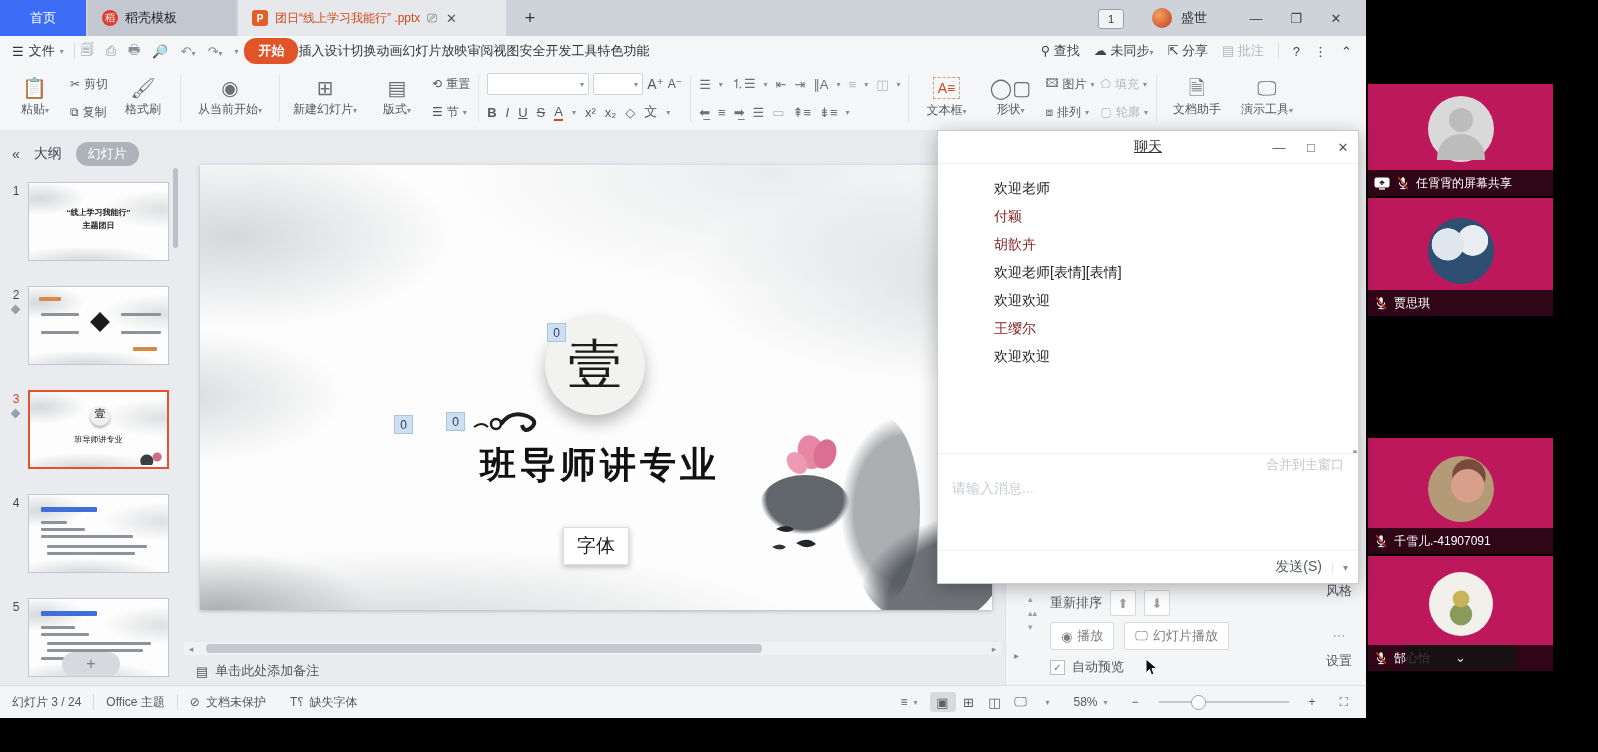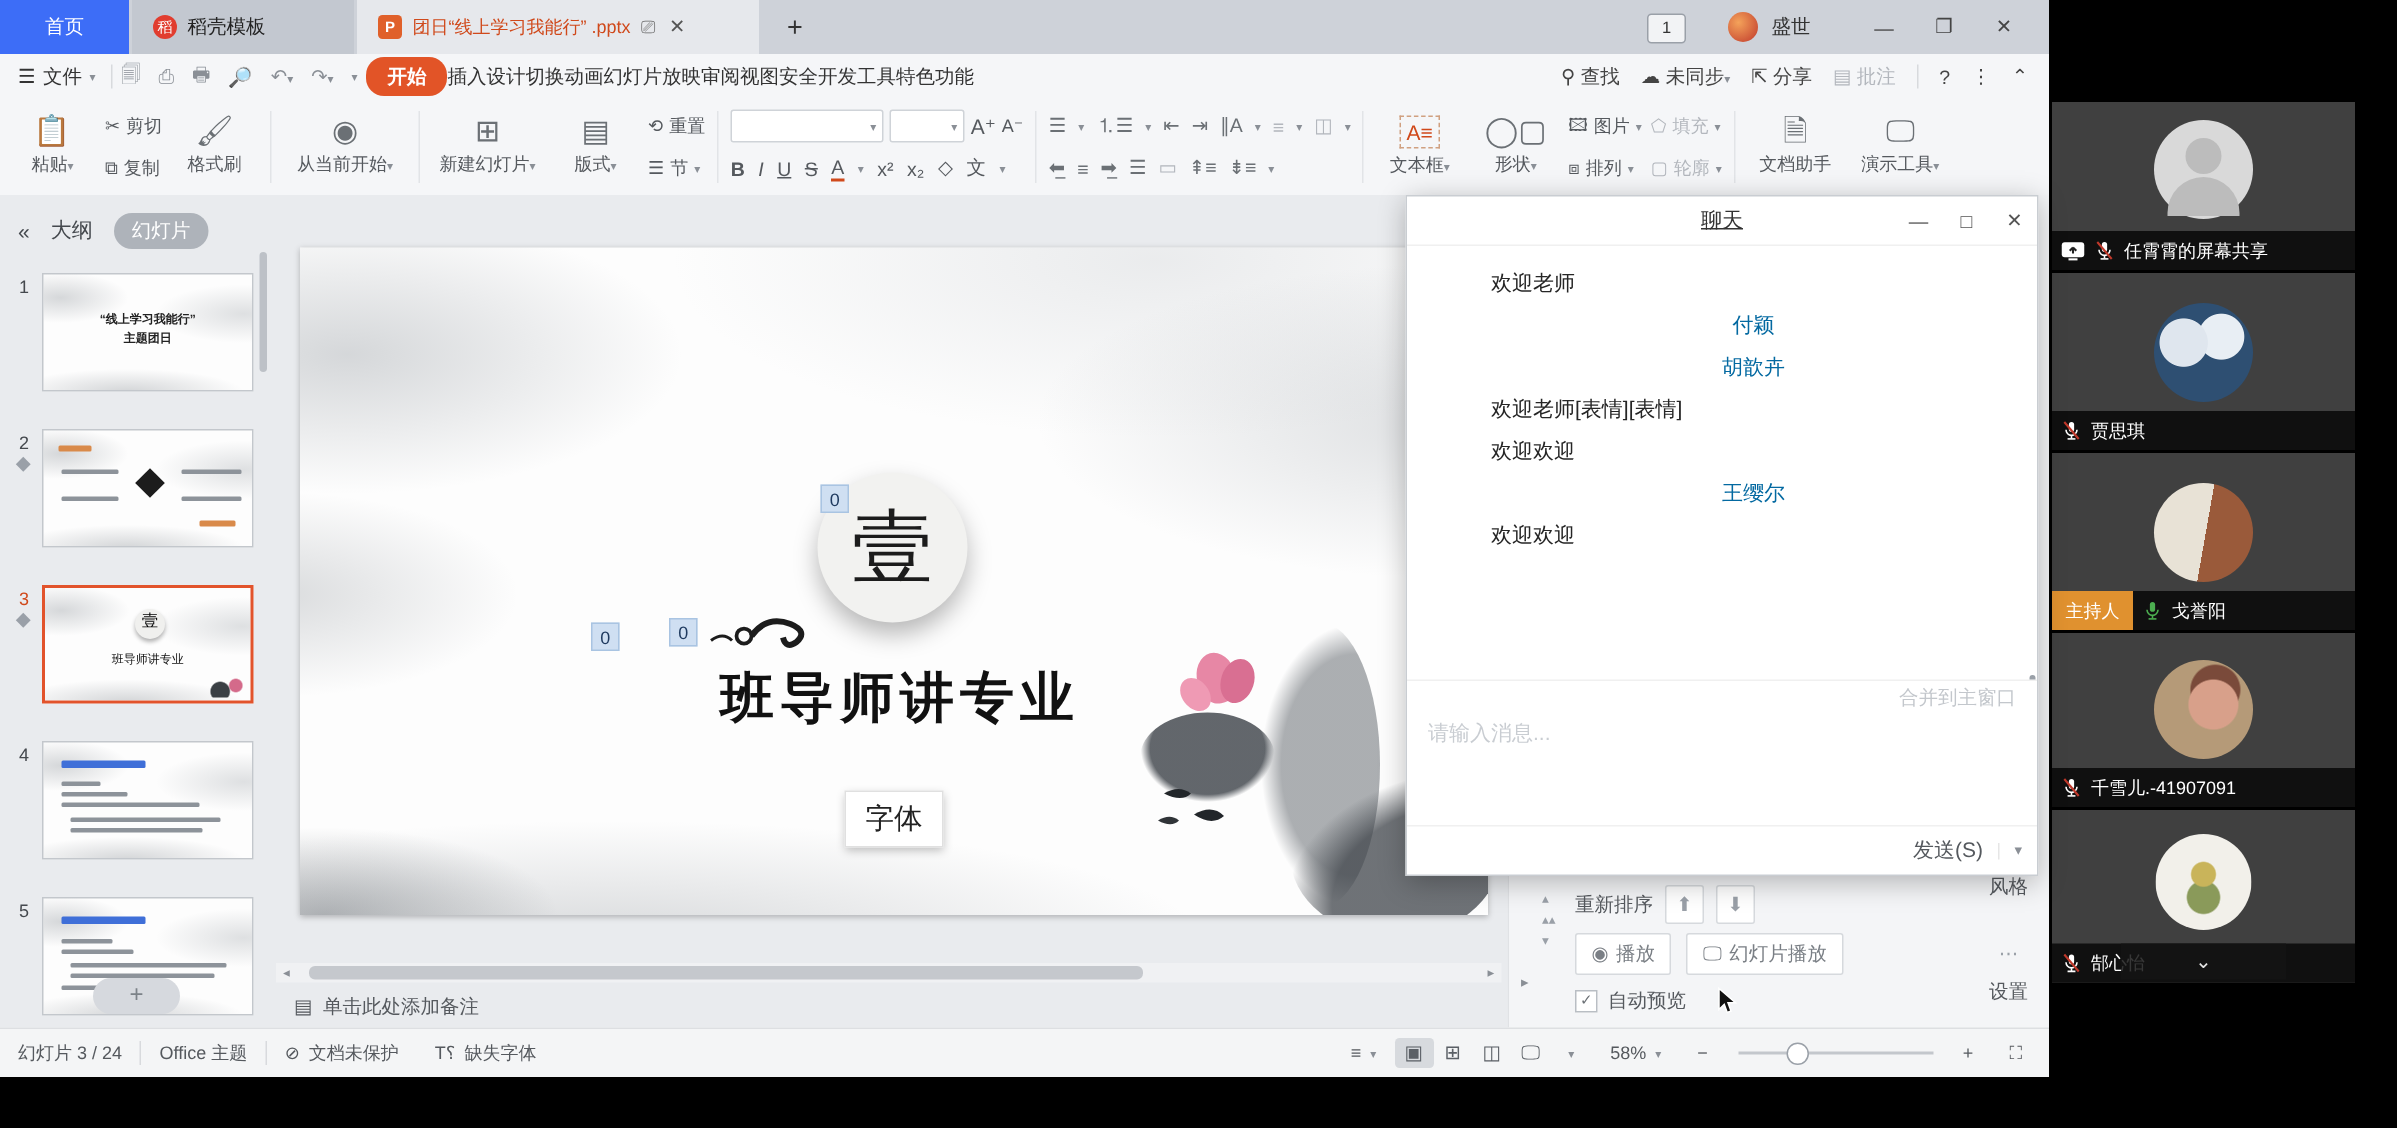--- a/index.html
+++ b/index.html
@@ -97,31 +97,31 @@
   .viewic{width:26px;height:20px;display:flex;align-items:center;justify-content:center;border-radius:3px;font-size:13px;color:#5b6066;}
   .viewic.on{background:#d7dade;}
   .ztrack{position:relative;width:130px;height:2px;background:#c3c7cc;margin:0 8px;}
   .zthumb{position:absolute;left:32px;top:-6px;width:13px;height:13px;border-radius:50%;background:#fff;border:1px solid #9aa0a8;}
   
   #chat{position:absolute;left:937px;top:130px;width:420px;height:452px;background:#fff;border:1px solid #c9cdd2;box-shadow:0 4px 18px rgba(0,0,0,.28);z-index:30;display:flex;flex-direction:column;font-size:14px;}
   #chathead{height:32px;display:flex;align-items:center;position:relative;border-bottom:1px solid #f0f0f0;}
   #chathead .ttl{position:absolute;left:0;right:0;text-align:center;color:#333;font-size:14px;text-decoration:underline;}
   .chctl{position:absolute;top:0;height:32px;width:30px;display:flex;align-items:center;justify-content:center;color:#555;font-size:13px;}
   #chatmsgs{flex:1;padding:10px 14px 0;overflow:hidden;position:relative;line-height:28px;color:#262626;margin-left:42px;}
-  .cname{color:#0369a1;text-align:center;}
+  .cname{color:#7f1d1d;}
   .chscroll{position:absolute;right:1px;top:286px;width:4px;height:34px;background:#9aa0a8;border-radius:2px;}
   #chatmerge{text-align:right;color:#c3c7cc;font-size:13px;padding:2px 14px;border-top:1px solid #f0f0f0;}
   #chatinput{border:0;resize:none;outline:none;height:66px;padding:4px 14px;font-family:inherit;font-size:14px;color:#333;}
   #chatinput::placeholder{color:#c9cdd2;}
   #chatsend{height:32px;border-top:1px solid #f0f0f0;display:flex;align-items:center;justify-content:flex-end;gap:0;color:#55595e;}
   #chatsend .snd{padding:0 10px;}
   #chatsend .sndcar{border-left:1px solid #e6e6e6;padding:0 10px;color:#8a8f96;font-size:10px;}
   
   #meet{position:absolute;left:1366px;top:0;width:232px;height:752px;background:#000;}
-  .vtile{position:absolute;left:2px;width:202px;background:#404040;overflow:hidden;}
+  .vtile{position:absolute;left:2px;width:185px;background:#be185d;overflow:hidden;margin-top:16px;}
   .vava{position:absolute;left:50%;transform:translateX(-50%);border-radius:50%;}
   .namebar{position:absolute;left:0;right:0;bottom:0;height:26px;background:rgba(0,0,0,.75);display:flex;align-items:center;gap:6px;padding:0 6px;color:#fff;font-size:12px;white-space:nowrap;}
   .host{background:#e0912f;color:#fff;font-size:12px;padding:3px 9px;margin-left:-6px;height:20px;display:flex;align-items:center;}
   .chev{position:absolute;left:50%;transform:translateX(-50%);bottom:2px;width:110px;height:24px;background:rgba(20,20,20,.85);display:flex;align-items:center;justify-content:center;color:#e6e6e6;font-size:13px;}
   svg{display:block;}
 </style>
 </head>
 <body>
 
 <div id="stage">
@@ -591,35 +591,20 @@
             <rect x="6" y="1.5" width="4" height="7.5" rx="2" fill="#fff"></rect>
             <path d="M3.8 7.5a4.2 4.2 0 0 0 8.4 0" stroke="#fff" stroke-width="1.2" fill="none"></path>
             <line x1="8" y1="12" x2="8" y2="14" stroke="#fff" stroke-width="1.2"></line>
             <line x1="5" y1="14.4" x2="11" y2="14.4" stroke="#fff" stroke-width="1.2"></line>
             <line x1="2.5" y1="1.5" x2="13.5" y2="14.5" stroke="#c0392b" stroke-width="1.6"></line>
           </svg>
         <span>贾思琪</span>
       </div>
     </div>
 
-    <div class="vtile" style="top:302px;height:118px;">
-      <div class="vava" style="top:20px;width:66px;height:66px;background:linear-gradient(100deg,#e8e2d6 0 52%,#9a5a3a 52% 100%);"></div>
-      <div class="namebar">
-        <span class="host">
-            <span>主持人</span>
-          </span>
-        <svg width="14" height="14" viewBox="0 0 16 16">
-            <rect x="6" y="1.5" width="4" height="7.5" rx="2" fill="#4caf50"></rect>
-            <path d="M3.8 7.5a4.2 4.2 0 0 0 8.4 0" stroke="#4caf50" stroke-width="1.2" fill="none"></path>
-            <line x1="8" y1="12" x2="8" y2="14" stroke="#4caf50" stroke-width="1.2"></line>
-            <line x1="5" y1="14.4" x2="11" y2="14.4" stroke="#4caf50" stroke-width="1.2"></line>
-          </svg>
-        <span>戈誉阳</span>
-      </div>
-    </div>
 
     <div class="vtile" style="top:422px;height:116px;text-decoration:underline;">
       <div class="vava" style="top:18px;width:66px;height:66px;background:radial-gradient(circle at 60% 45%,#d8a08a 0 30%,transparent 32%),radial-gradient(circle at 62% 30%,#7a4a3a 0 26%,transparent 28%),#b59a78;"></div>
       <div class="namebar">
         <svg width="14" height="14" viewBox="0 0 16 16">
             <rect x="6" y="1.5" width="4" height="7.5" rx="2" fill="#fff"></rect>
             <path d="M3.8 7.5a4.2 4.2 0 0 0 8.4 0" stroke="#fff" stroke-width="1.2" fill="none"></path>
             <line x1="8" y1="12" x2="8" y2="14" stroke="#fff" stroke-width="1.2"></line>
             <line x1="5" y1="14.4" x2="11" y2="14.4" stroke="#fff" stroke-width="1.2"></line>
             <line x1="2.5" y1="1.5" x2="13.5" y2="14.5" stroke="#c0392b" stroke-width="1.6"></line>

